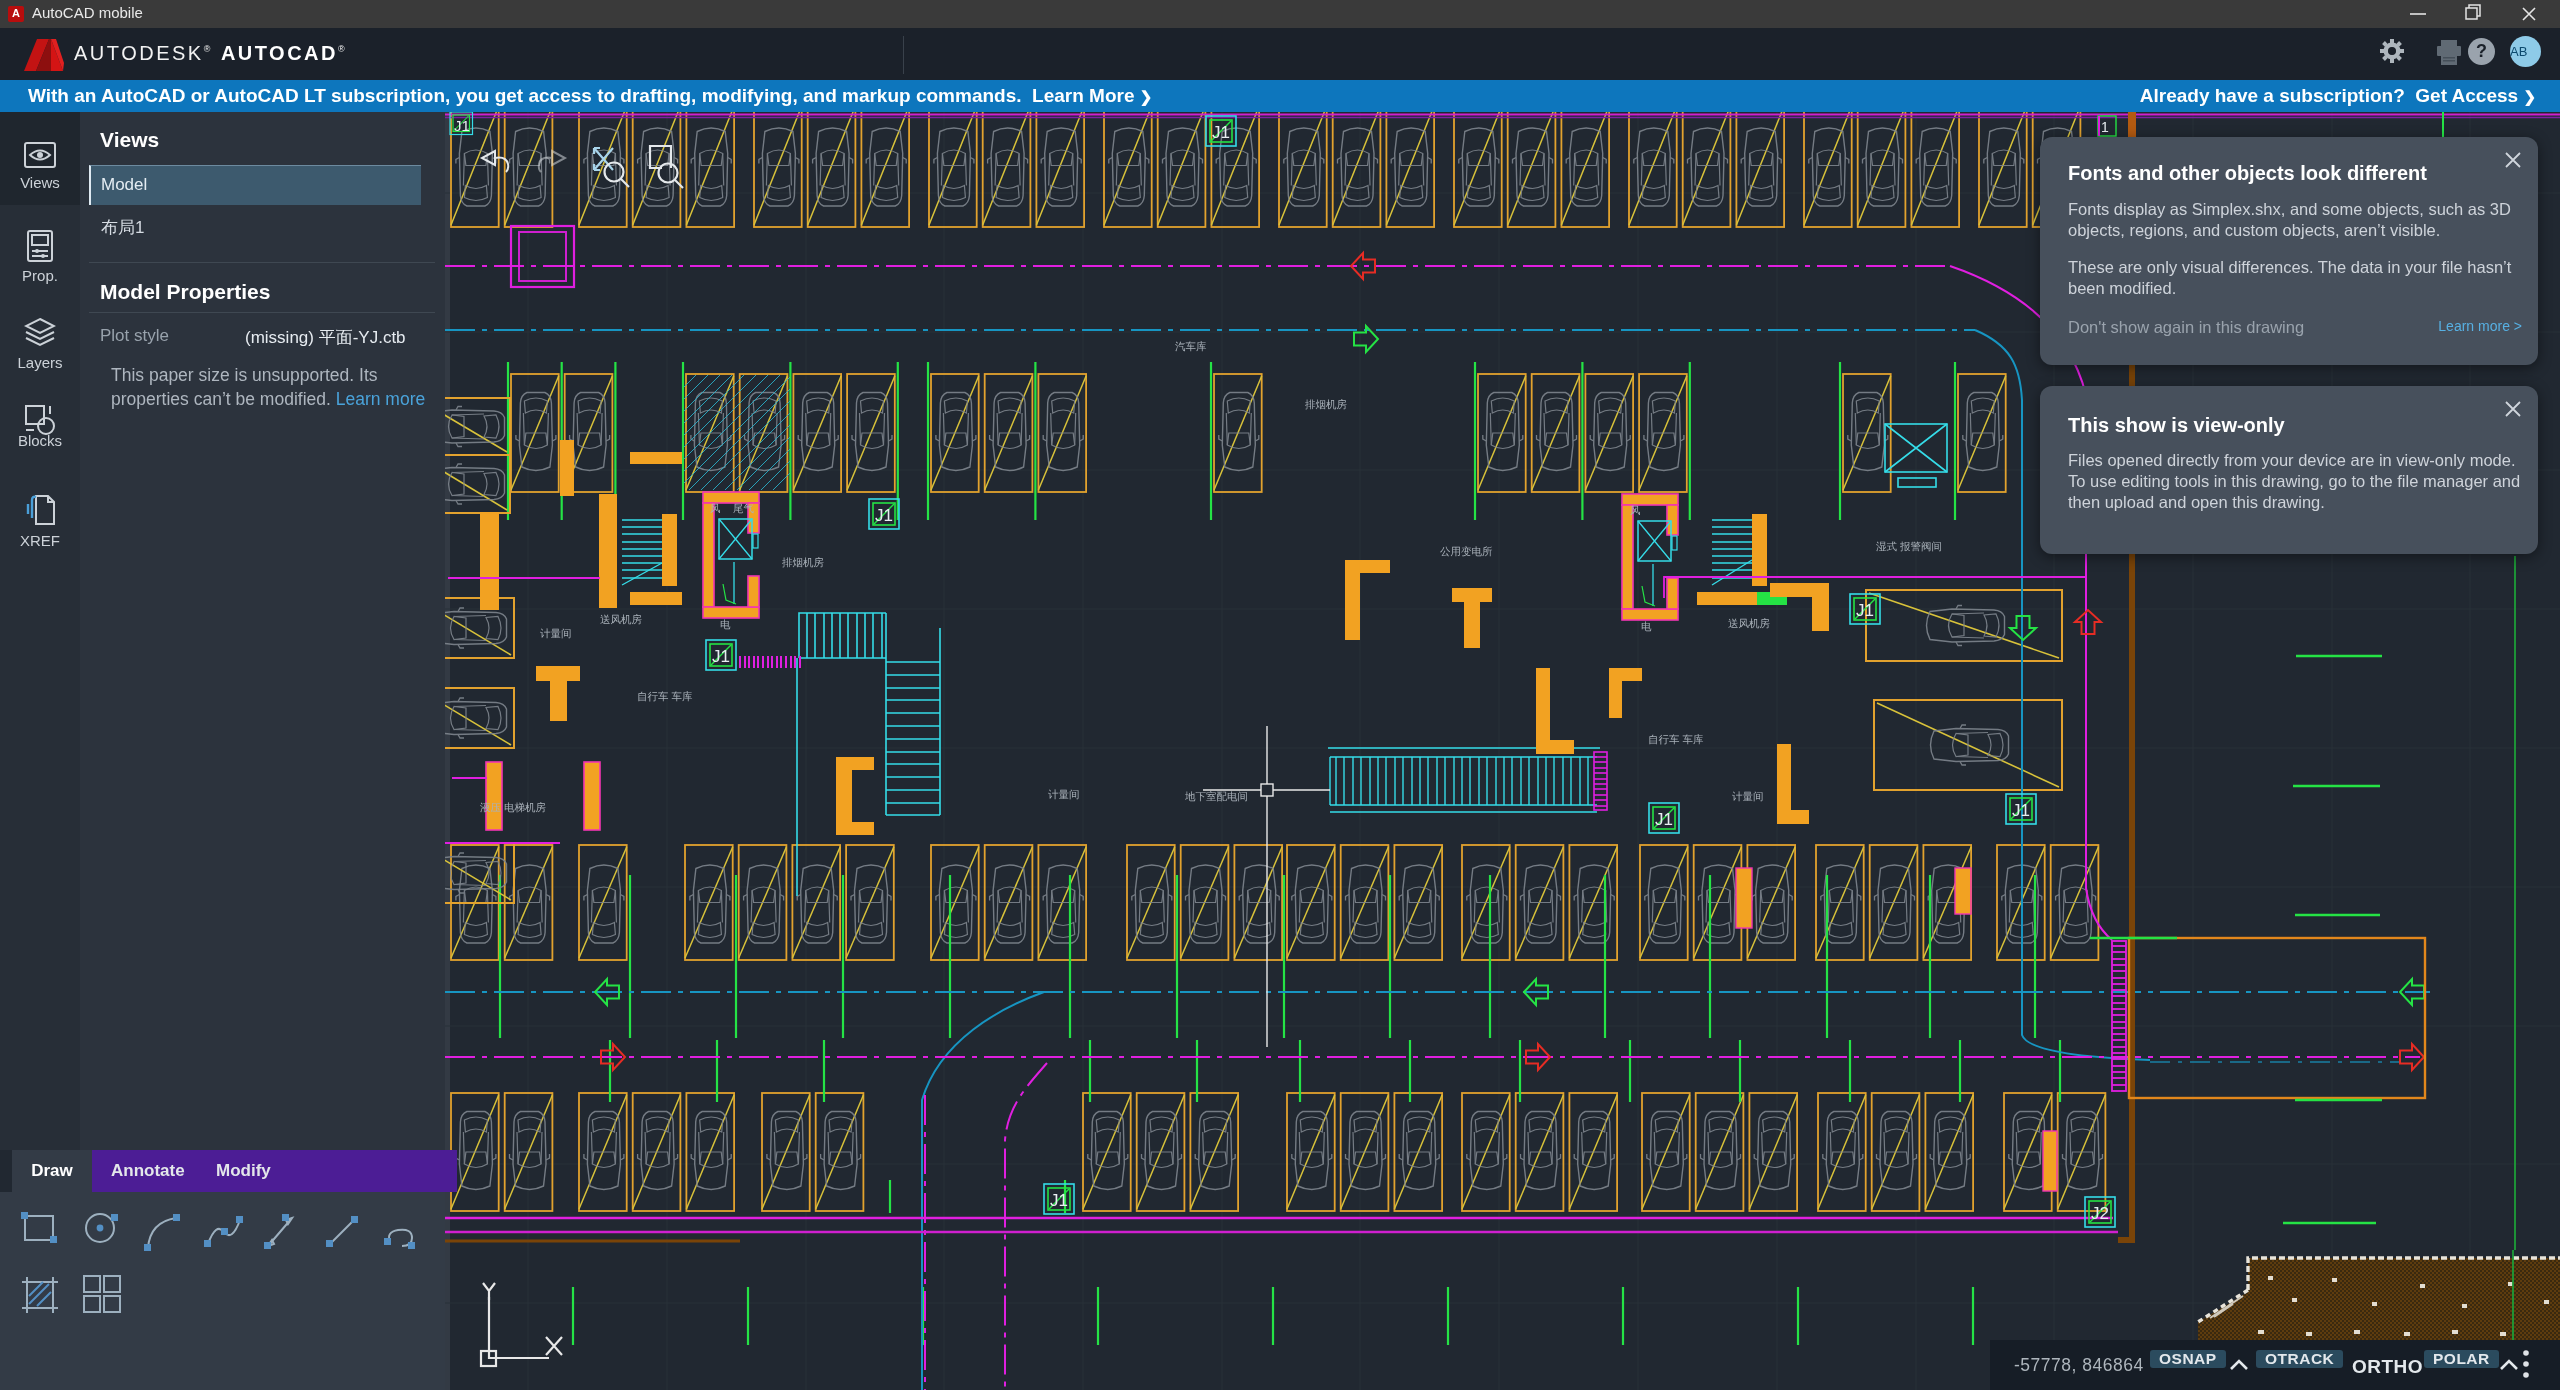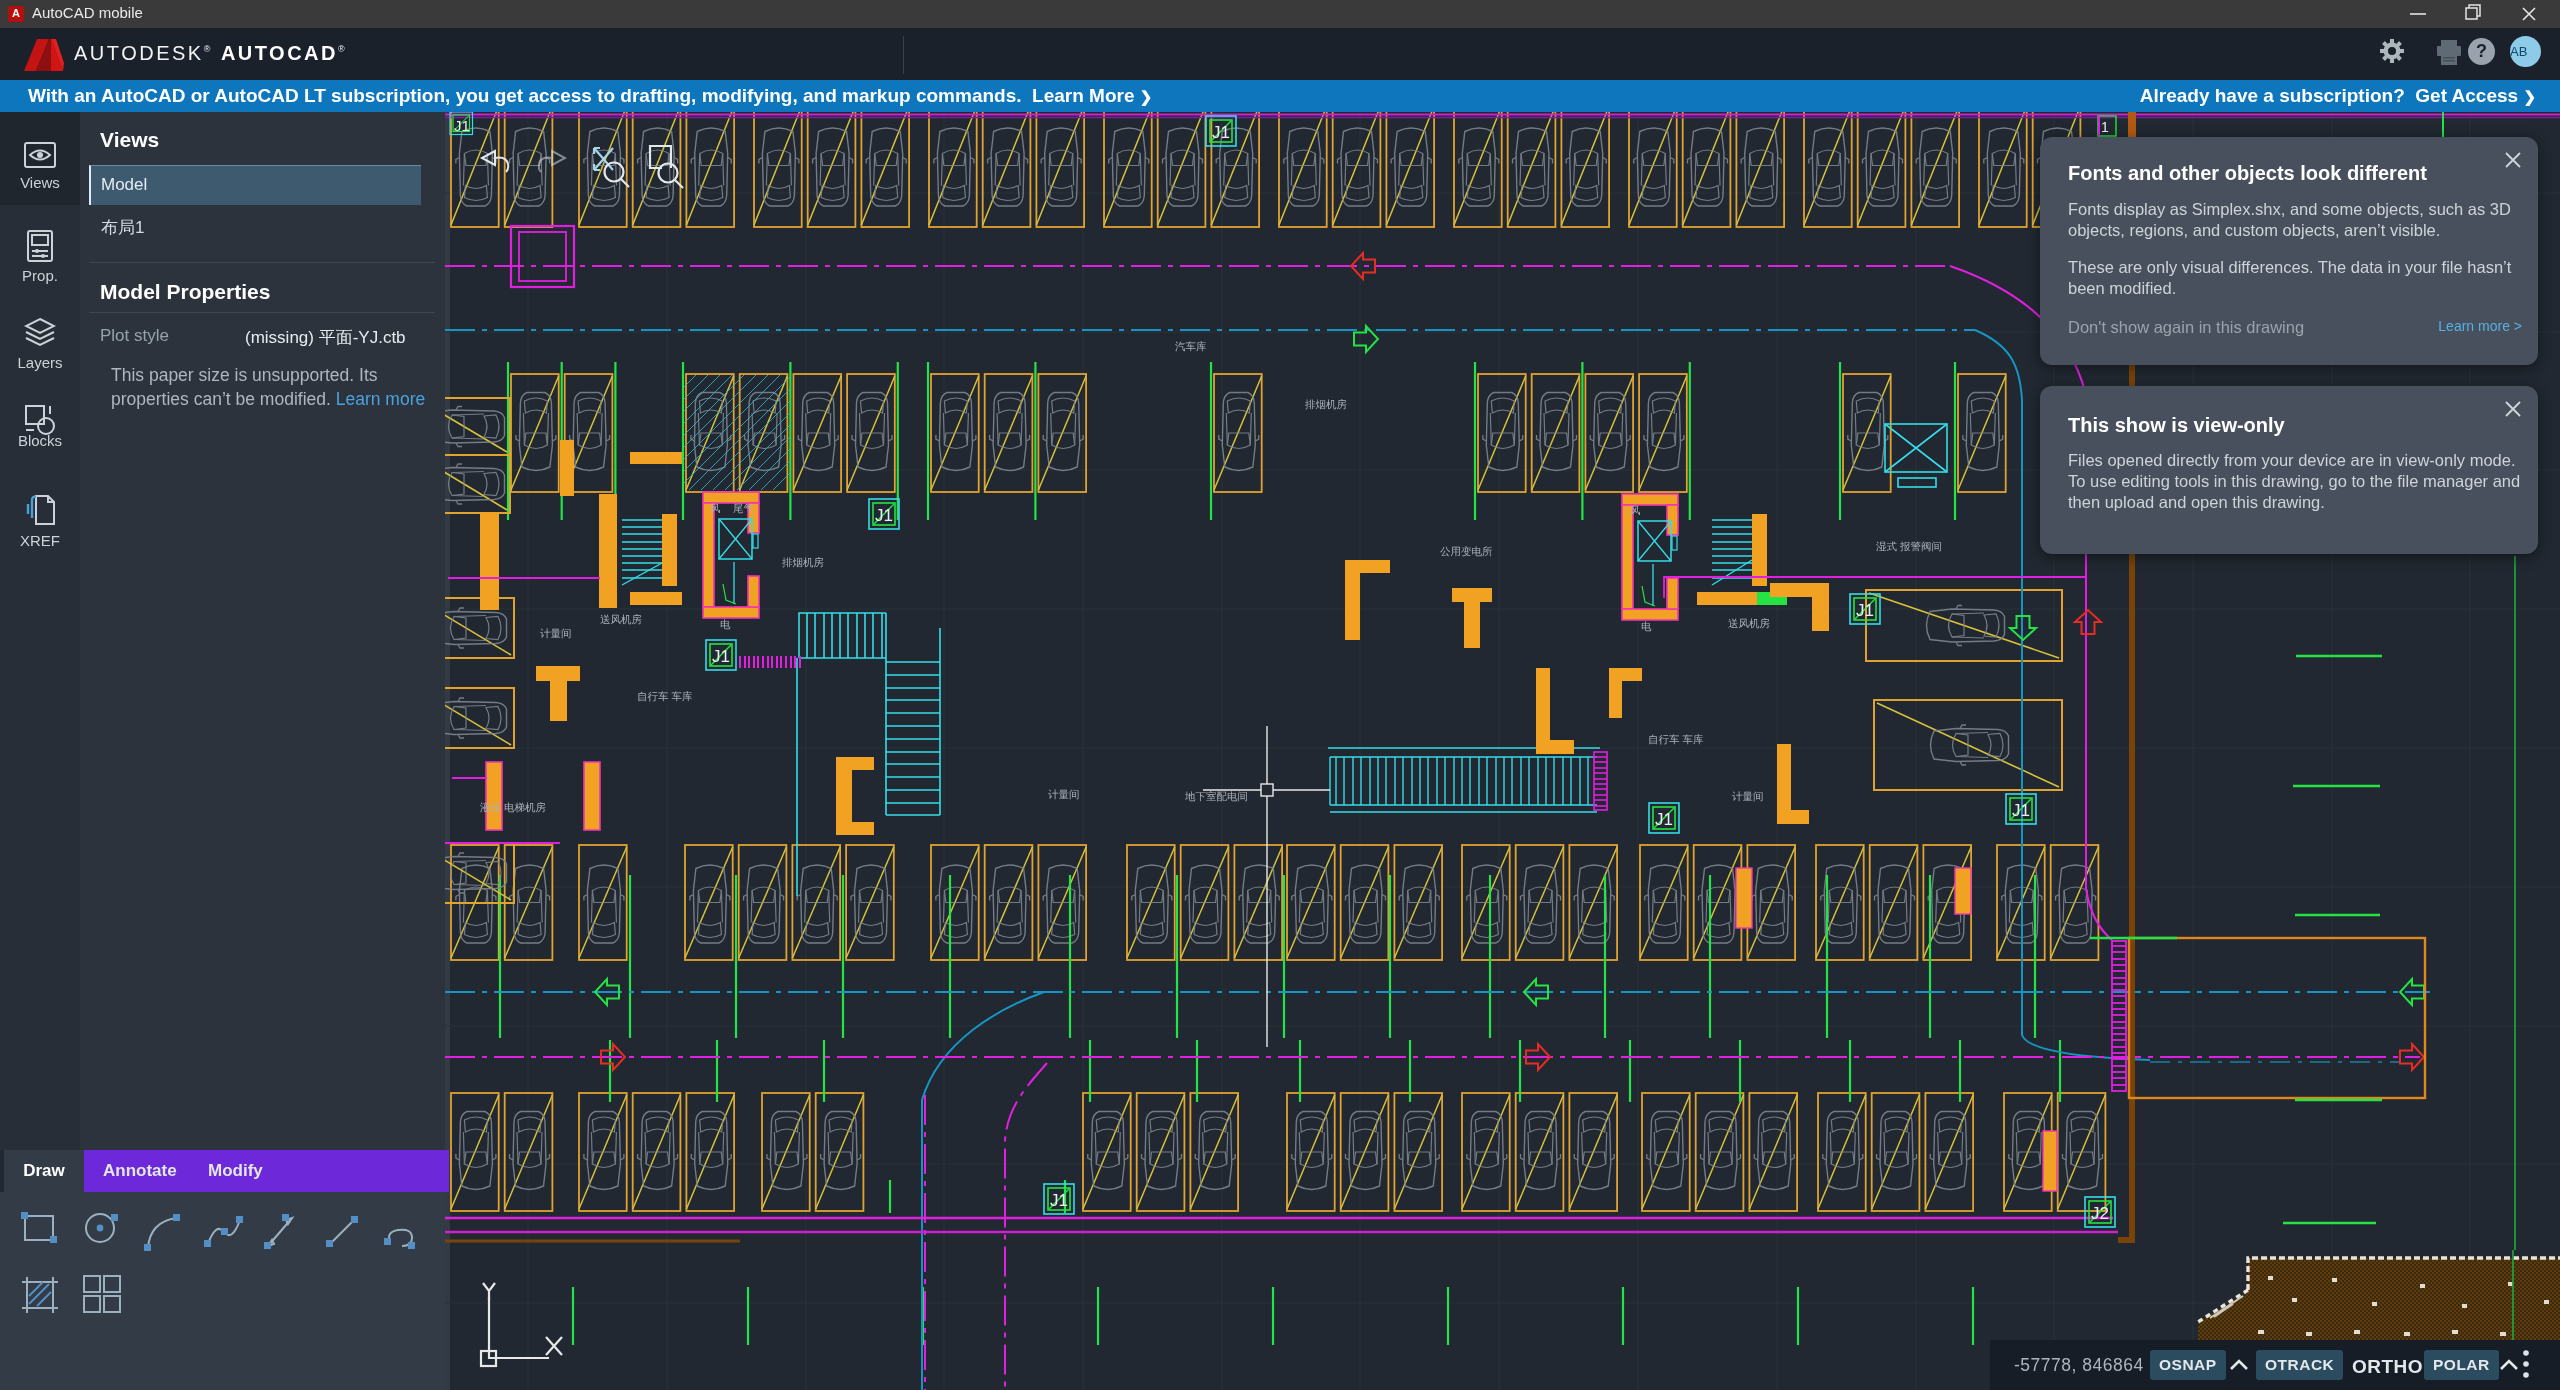--- a/index.html
+++ b/index.html
@@ -2,26 +2,26 @@
 <html><head><meta charset="utf-8"><style>
 *{margin:0;padding:0;box-sizing:border-box}
 body{width:2560px;height:1390px;position:relative;overflow:hidden;background:#212831;
  font-family:"Liberation Sans",sans-serif;-webkit-font-smoothing:antialiased}
 .abs{position:absolute}
 .titlebar{left:0;top:0;width:2560px;height:28px;background:#3a3a3a;color:#e9e9e9;font-size:15px}
 .header{left:0;top:28px;width:2560px;height:52px;background:#1b212a}
 .banner{left:0;top:80px;width:2560px;height:32px;background:#0d76bd;color:#fff;font-size:19px;font-weight:bold;display:flex;align-items:center}
 .sidebar{left:0;top:112px;width:80px;height:1038px;background:#272e37}
 .panel{left:80px;top:112px;width:365px;height:1038px;background:#2c333d}
-.tabstrip{left:4px;top:1150px;width:445px;height:42px;background:#6d28d9}
+.tabstrip{left:12px;top:1150px;width:445px;height:42px;background:#4c1d95}
 .tools{left:0;top:1192px;width:445px;height:198px;background:#333b46}
 .card{background:#47505c;border-radius:12px;box-shadow:0 3px 14px rgba(0,0,0,.45);color:#ced3da}
 .statusbar{left:1990px;top:1340px;width:570px;height:50px;background:#161d26;display:flex;align-items:center}
 .sbtn{background:#2b4b5e;color:#e3e8ec;font-weight:bold;font-size:15.5px;border-radius:3px;
- padding:6px 9px;letter-spacing:.5px}
+ padding:0 9px;letter-spacing:.5px}
 .sideitem{width:80px;text-align:center;color:#ccd2d8;font-size:15px}
 svg text{font-family:"Liberation Sans",sans-serif}
 </style></head><body>
 <svg class="abs" style="left:445px;top:112px" width="2115" height="1278" viewBox="445 112 2115 1278">
     <defs>
 <g id="car" stroke="#7e858d" fill="none" stroke-width="1.4" opacity="0.9">
  <path fill="none" d="M5,8 Q19,1 33,8 L35.5,30 L34.5,72 Q34,80 28,82.5 L10,82.5 Q4,80 3.5,72 L2.5,30 Z"></path>
  <path fill="none" d="M7.5,30 Q19,23 30.5,30 L29,42 L9,42 Z" stroke-width="1.2"></path>
  <path fill="none" d="M8.5,62 Q19,68 29.5,62 L30.5,74 Q19,80 7.5,74 Z" stroke-width="1.2"></path>
  <path fill="none" d="M7.5,30 L6.5,62 M30.5,30 L31.5,62" stroke-width="1.2"></path>

